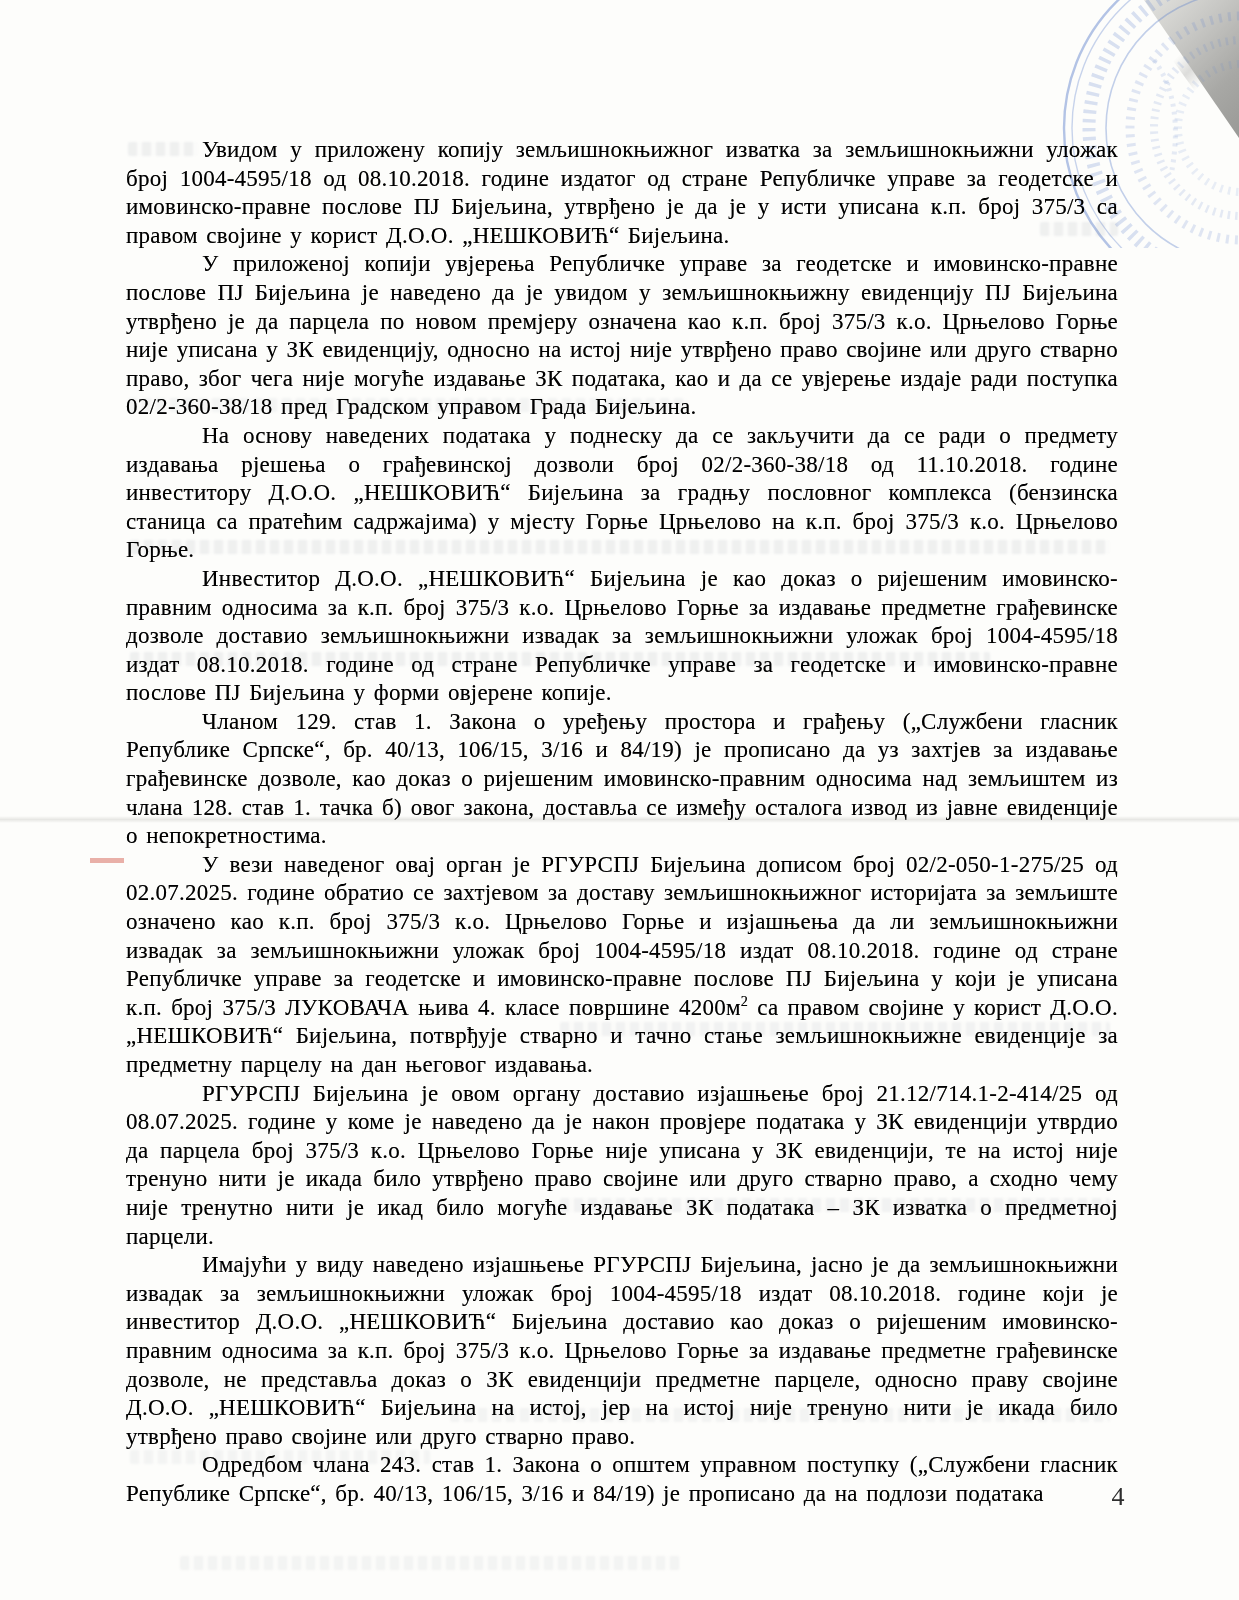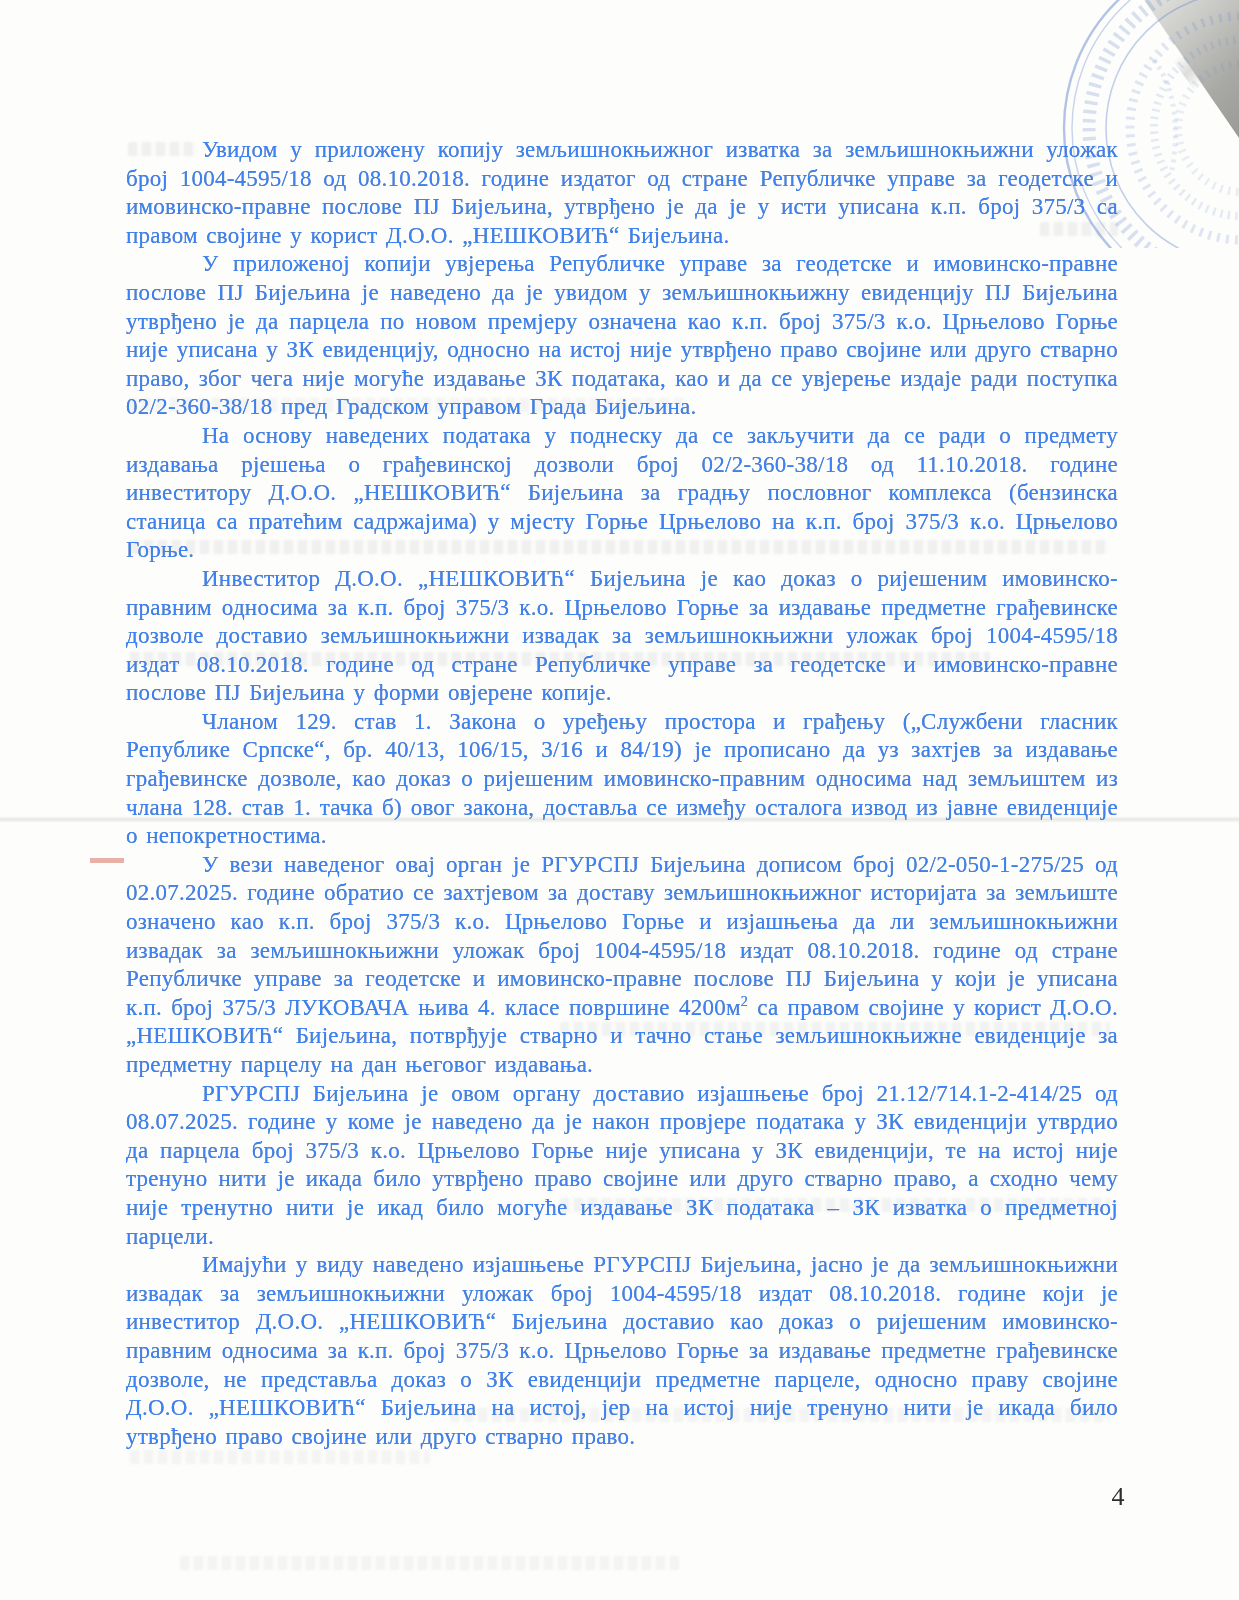--- a/index.html
+++ b/index.html
@@ -14,21 +14,21 @@
     background: #fdfdfb;
     overflow: hidden;
     font-family: "Liberation Serif", "DejaVu Serif", serif;
   }
   
   .text-block {
     position: absolute;
     left: 126px;
     top: 136px;
     width: 992px;
-    color: #3b82f6;
+    color: #000000;
     font-size: 23px;
     line-height: 28.6px;
     text-align: justify;
     letter-spacing: 0.25px;
     word-spacing: 2.5px;
     text-shadow: 0 0 0.6px rgba(40,40,40,0.55);
   }
   .text-block p {
     margin: 0;
     text-indent: 76px;
@@ -144,17 +144,18 @@
 
   <div class="text-block">
     <p>Увидом у приложену копију земљишнокњижног изватка за земљишнокњижни уложак број 1004-4595/18 од 08.10.2018. године издатог од стране Републичке управе за геодетске и имовинско-правне послове ПЈ Бијељина, утврђено је да је у исти уписана к.п. број 375/3 са правом својине у корист Д.О.О. „НЕШКОВИЋ“ Бијељина.</p>
     <p>У приложеној копији увјерења Републичке управе за геодетске и имовинско-правне послове ПЈ Бијељина је наведено да је увидом у земљишнокњижну евиденцију ПЈ Бијељина утврђено је да парцела по новом премјеру означена као к.п. број 375/3 к.о. Црњелово Горње није уписана у ЗК евиденцију, односно на истој није утврђено право својине или друго стварно право, због чега није могуће издавање ЗК података, као и да се увјерење издаје ради поступка 02/2-360-38/18 пред Градском управом Града Бијељина.</p>
     <p>На основу наведених података у поднеску да се закључити да се ради о предмету издавања рјешења о грађевинској дозволи број 02/2-360-38/18 од 11.10.2018. године инвеститору Д.О.О. „НЕШКОВИЋ“ Бијељина за градњу пословног комплекса (бензинска станица са пратећим садржајима) у мјесту Горње Црњелово на к.п. број 375/3 к.о. Црњелово Горње.</p>
     <p>Инвеститор Д.О.О. „НЕШКОВИЋ“ Бијељина је као доказ о ријешеним имовинско-правним односима за к.п. број 375/3 к.о. Црњелово Горње за издавање предметне грађевинске дозволе доставио земљишнокњижни извадак за земљишнокњижни уложак број 1004-4595/18 издат 08.10.2018. године од стране Републичке управе за геодетске и имовинско-правне послове ПЈ Бијељина у форми овјерене копије.</p>
     <p>Чланом 129. став 1. Закона о уређењу простора и грађењу („Службени гласник Републике Српске“, бр. 40/13, 106/15, 3/16 и 84/19) је прописано да уз захтјев за издавање грађевинске дозволе, као доказ о ријешеним имовинско-правним односима над земљиштем из члана 128. став 1. тачка б) овог закона, доставља се између осталога извод из јавне евиденције о непокретностима.</p>
     <p><span>У вези наведеног овај орган је РГУРСПЈ Бијељина дописом број 02/2-050-1-275/25 од 02.07.2025. године обратио се захтјевом за доставу земљишнокњижног историјата за земљиште означено као к.п. број 375/3 к.о. Црњелово Горње и изјашњења да ли земљишнокњижни извадак за земљишнокњижни уложак број 1004-4595/18 издат 08.10.2018. године од стране Републичке управе за геодетске и имовинско-правне послове ПЈ Бијељина у који је уписана к.п. број 375/3 ЛУКОВАЧА њива 4. класе површине 4200м</span><sup>2</sup><span> са правом својине у корист Д.О.О. „НЕШКОВИЋ“ Бијељина, потврђује стварно и тачно стање земљишнокњижне евиденције за предметну парцелу на дан његовог издавања.</span></p>
     <p>РГУРСПЈ  Бијељина је овом органу доставио изјашњење број 21.12/714.1-2-414/25 од 08.07.2025. године у коме је наведено да је након провјере података у ЗК евиденцији утврдио да парцела број 375/3 к.о. Црњелово Горње није уписана у ЗК евиденцији, те на истој није тренуно нити је икада било утврђено право својине или друго стварно право, а сходно чему није тренутно нити је икад било могуће издавање ЗК података – ЗК изватка о предметној парцели.</p>
     <p>Имајући у виду наведено изјашњење РГУРСПЈ  Бијељина, јасно је да земљишнокњижни извадак за земљишнокњижни уложак број 1004-4595/18 издат 08.10.2018. године који је инвеститор Д.О.О. „НЕШКОВИЋ“ Бијељина доставио као доказ о ријешеним имовинско-правним односима за к.п. број 375/3 к.о. Црњелово Горње за издавање предметне грађевинске дозволе, не представља доказ о ЗК евиденцији предметне парцеле, односно праву својине Д.О.О. „НЕШКОВИЋ“ Бијељина на истој, јер на истој није тренуно нити је икада било утврђено право својине или друго стварно право.</p>
+    <p>Одредбом члана 243. став 1. Закона о општем управном поступку („Службени гласник Републике Српске“, бр. 40/13, 106/15, 3/16 и 84/19) је прописано да на подлози података</p>
   </div>
 
   <div class="page-number">4</div>
 
 </div>
 
 </body></html>

